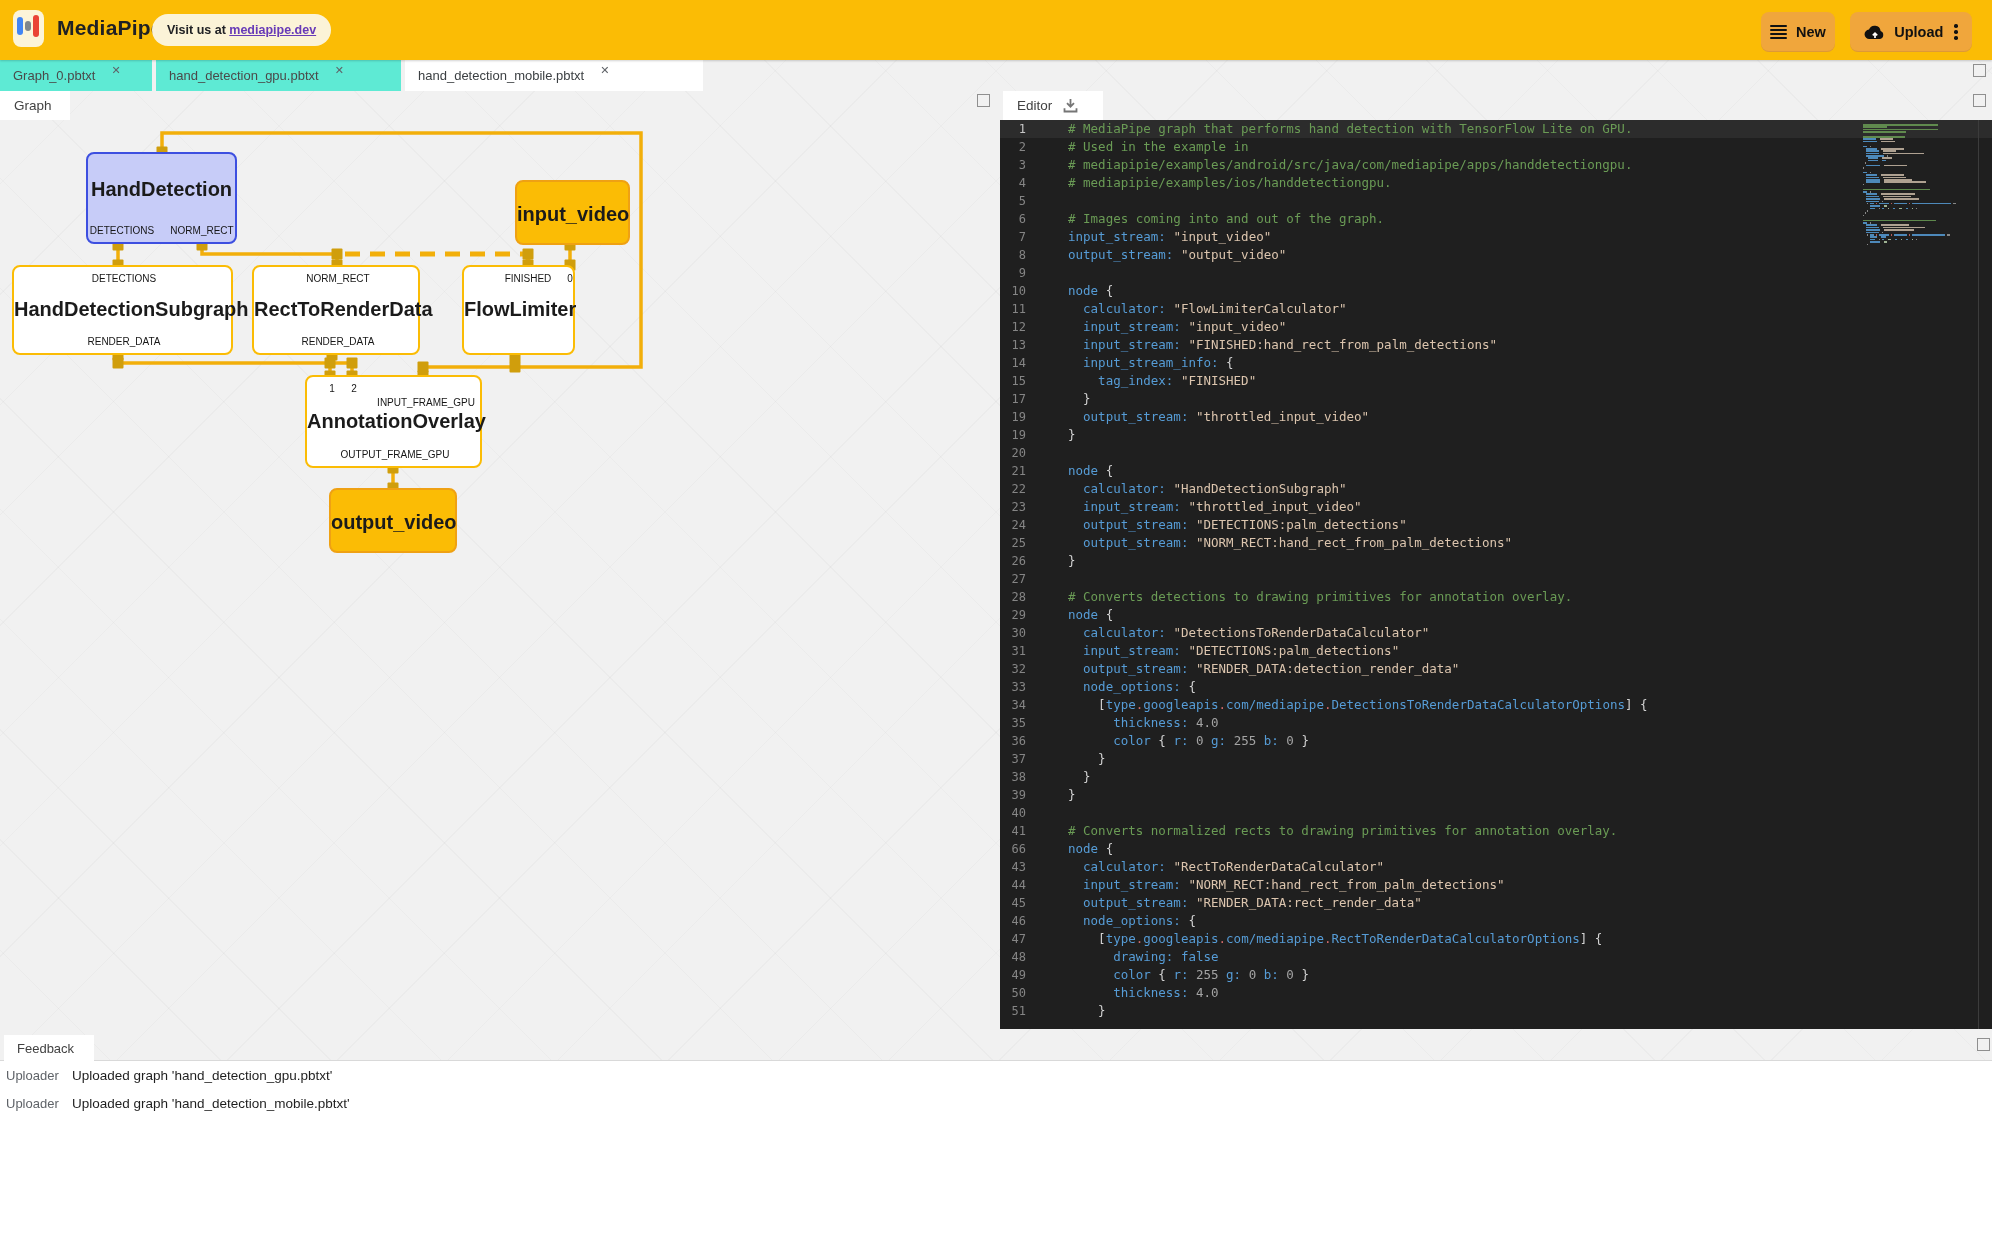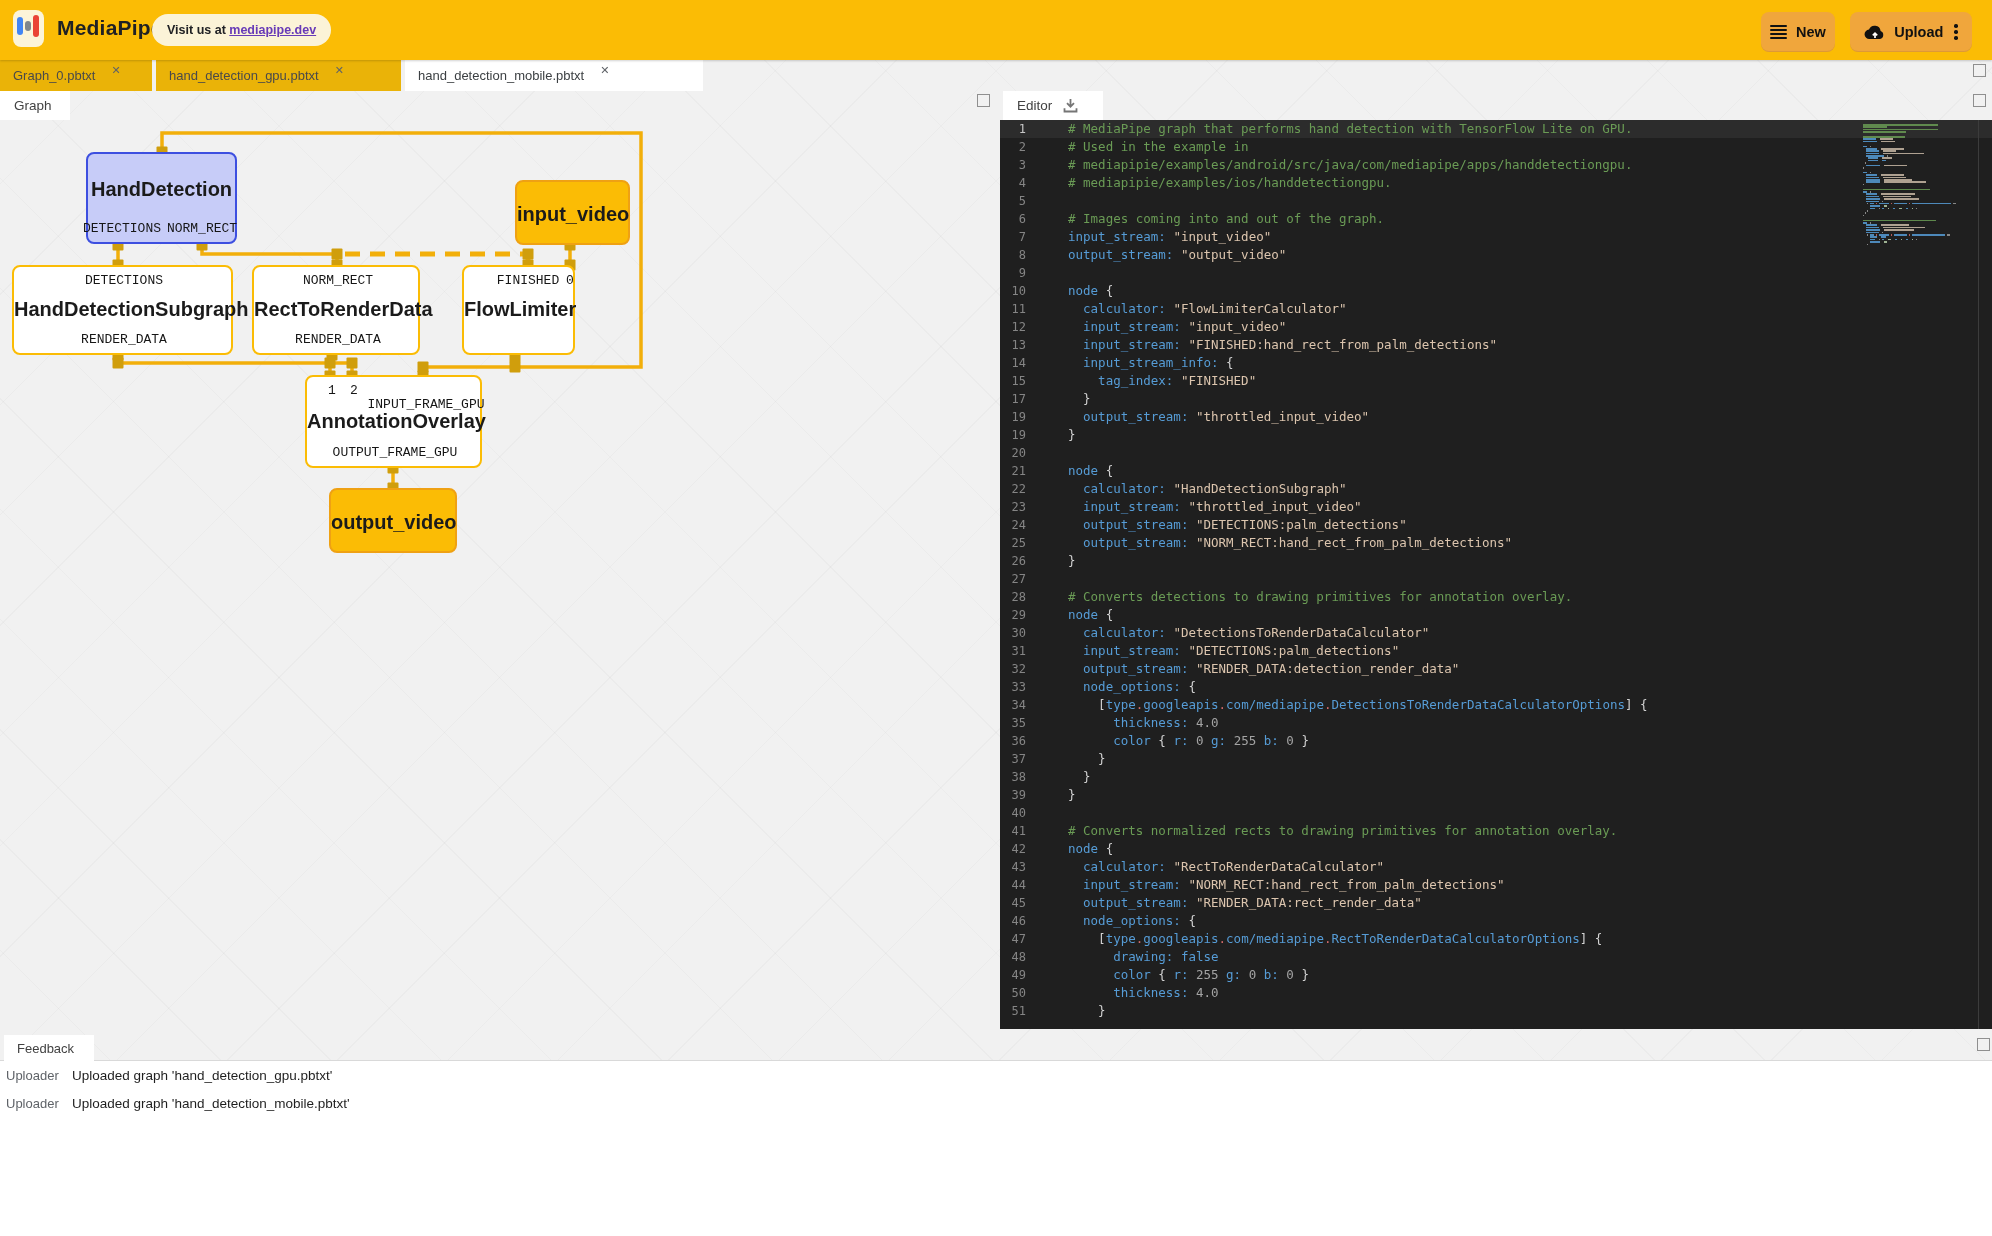--- a/index.html
+++ b/index.html
@@ -24,42 +24,42 @@
   .kebab{display:inline-flex;flex-direction:column;margin-left:11px;cursor:pointer;}
   .kebab i{width:3.5px;height:3.5px;border-radius:50%;background:#111;margin:1.2px 0;}
 
   
   .content-bg{position:absolute;left:0;top:60px;width:100%;height:1001px;background-color:#F1F1F1;
     background-image:repeating-linear-gradient(45deg,rgba(0,0,0,.025) 0 1px,transparent 1px 78px),
                      repeating-linear-gradient(-45deg,rgba(0,0,0,.025) 0 1px,transparent 1px 78px);}
 
   
   .filetabs{position:absolute;left:0;top:60px;height:31px;width:100%;z-index:5;}
-  .ftab{position:absolute;top:0;height:31px;display:flex;align-items:center;padding:0 10px 0 13px;font-size:13px;font-weight:500;color:#4a4a4a;background:#eab308;cursor:pointer;box-sizing:border-box;}
+  .ftab{position:absolute;top:0;height:31px;display:flex;align-items:center;padding:0 10px 0 13px;font-size:13px;font-weight:500;color:#4a4a4a;background:#5eead4;cursor:pointer;box-sizing:border-box;}
   .ftab.active{background:#fff;color:#3C4043;}
   .ftab .x{margin-left:16px;font-size:11px;color:#5F6368;position:relative;top:-5px;cursor:pointer;}
 
   
   .ptab{position:absolute;background:#fff;display:flex;align-items:center;font-size:13.5px;color:#424242;z-index:4;cursor:pointer;box-sizing:border-box;}
   .graph-tab{left:0;top:91px;width:70px;height:29px;padding-left:14px;}
   .editor-tab{left:1003px;top:91px;width:100px;height:29px;padding-left:14px;}
   .feedback-tab{left:4px;top:1035px;width:90px;height:26px;padding-left:13px;font-size:13px;}
   .dl-icon{margin-left:9px;display:inline-flex;}
 
   .popout{position:absolute;width:11px;height:11px;border:1.6px solid #8F8F8F;background:transparent;z-index:6;cursor:pointer;}
 
   
   #graph-layer{position:absolute;left:0;top:0;width:997px;height:1029px;z-index:2;}
   #graph-svg{position:absolute;left:0;top:0;}
   .gnode{position:absolute;box-sizing:border-box;border-radius:8px;cursor:pointer;}
   .gnode.plain{background:#fff;border:2.5px solid #FBBC05;}
   .gnode.purple{background:#C7CCF8;border:2.5px solid #3D4FE0;}
   .gnode.orange{background:#FBBC05;border:2.5px solid #EFA113;}
   .gnode .ttl{position:absolute;left:0;width:100%;text-align:center;font-weight:700;color:#1b1b1b;font-size:20px;white-space:nowrap;}
-  .gnode .port{position:absolute;transform:translateX(-50%);font-size:13px;color:#161616;white-space:nowrap;font-family:Liberation Mono, monospace;}
+  .gnode .port{position:absolute;transform:translateX(-50%);font-size:10px;color:#161616;white-space:nowrap;}
 
   
   #editor{position:absolute;left:1000px;top:120px;width:992px;height:909px;background:#1F1F1F;z-index:3;overflow:hidden;cursor:text;}
   .crow{position:relative;height:18px;line-height:18px;white-space:pre;font-family:"DejaVu Sans Mono",monospace;font-size:12.5px;}
   .crow.active{background:#2C2C2C;}
   .crow .ln{display:inline-block;width:26px;text-align:right;color:#858585;font-size:12px;}
   .crow.active .ln{color:#C6C6C6;}
   .crow .cd{padding-left:42px;}
   .t-c{color:#6A9B55;} .t-k{color:#569CD6;} .t-s{color:#DCC5AE;} .t-n{color:#a3a3a3;}
   .t-w{color:#569CD6;} .t-p{color:#D4D4D4;} .t-d{color:#D16969;}
@@ -250,21 +250,21 @@
         <div class="crow"><span class="ln">32</span><span class="cd"><span class="t-p">  </span><span class="t-k">output_stream:</span><span class="t-p"> </span><span class="t-s">"RENDER_DATA:detection_render_data"</span></span></div>
         <div class="crow"><span class="ln">33</span><span class="cd"><span class="t-p">  </span><span class="t-k">node_options:</span><span class="t-p"> {</span></span></div>
         <div class="crow"><span class="ln">34</span><span class="cd"><span class="t-p">    [</span><span class="t-k">type</span><span class="t-d">.</span><span class="t-k">googleapis</span><span class="t-d">.</span><span class="t-k">com/mediapipe</span><span class="t-d">.</span><span class="t-k">DetectionsToRenderDataCalculatorOptions</span><span class="t-p">] {</span></span></div>
         <div class="crow"><span class="ln">35</span><span class="cd"><span class="t-p">      </span><span class="t-k">thickness:</span><span class="t-p"> </span><span class="t-n">4.0</span></span></div>
         <div class="crow"><span class="ln">36</span><span class="cd"><span class="t-p">      </span><span class="t-k">color</span><span class="t-p"> { </span><span class="t-k">r:</span><span class="t-p"> </span><span class="t-n">0</span><span class="t-p"> </span><span class="t-k">g:</span><span class="t-p"> </span><span class="t-n">255</span><span class="t-p"> </span><span class="t-k">b:</span><span class="t-p"> </span><span class="t-n">0</span><span class="t-p"> }</span></span></div>
         <div class="crow"><span class="ln">37</span><span class="cd"><span class="t-p">    }</span></span></div>
         <div class="crow"><span class="ln">38</span><span class="cd"><span class="t-p">  }</span></span></div>
         <div class="crow"><span class="ln">39</span><span class="cd"><span class="t-p">}</span></span></div>
         <div class="crow"><span class="ln">40</span><span class="cd"></span></div>
         <div class="crow"><span class="ln">41</span><span class="cd"><span class="t-c"># Converts normalized rects to drawing primitives for annotation overlay.</span></span></div>
-        <div class="crow"><span class="ln">42</span><span class="cd"><span class="t-k">node</span><span class="t-p"> {</span></span></div>
+        <div class="crow"><span class="ln">66</span><span class="cd"><span class="t-k">node</span><span class="t-p"> {</span></span></div>
         <div class="crow"><span class="ln">43</span><span class="cd"><span class="t-p">  </span><span class="t-k">calculator:</span><span class="t-p"> </span><span class="t-s">"RectToRenderDataCalculator"</span></span></div>
         <div class="crow"><span class="ln">44</span><span class="cd"><span class="t-p">  </span><span class="t-k">input_stream:</span><span class="t-p"> </span><span class="t-s">"NORM_RECT:hand_rect_from_palm_detections"</span></span></div>
         <div class="crow"><span class="ln">45</span><span class="cd"><span class="t-p">  </span><span class="t-k">output_stream:</span><span class="t-p"> </span><span class="t-s">"RENDER_DATA:rect_render_data"</span></span></div>
         <div class="crow"><span class="ln">46</span><span class="cd"><span class="t-p">  </span><span class="t-k">node_options:</span><span class="t-p"> {</span></span></div>
         <div class="crow"><span class="ln">47</span><span class="cd"><span class="t-p">    [</span><span class="t-k">type</span><span class="t-d">.</span><span class="t-k">googleapis</span><span class="t-d">.</span><span class="t-k">com/mediapipe</span><span class="t-d">.</span><span class="t-k">RectToRenderDataCalculatorOptions</span><span class="t-p">] {</span></span></div>
         <div class="crow"><span class="ln">48</span><span class="cd"><span class="t-p">      </span><span class="t-k">drawing:</span><span class="t-p"> </span><span class="t-w">false</span></span></div>
         <div class="crow"><span class="ln">49</span><span class="cd"><span class="t-p">      </span><span class="t-k">color</span><span class="t-p"> { </span><span class="t-k">r:</span><span class="t-p"> </span><span class="t-n">255</span><span class="t-p"> </span><span class="t-k">g:</span><span class="t-p"> </span><span class="t-n">0</span><span class="t-p"> </span><span class="t-k">b:</span><span class="t-p"> </span><span class="t-n">0</span><span class="t-p"> }</span></span></div>
         <div class="crow"><span class="ln">50</span><span class="cd"><span class="t-p">      </span><span class="t-k">thickness:</span><span class="t-p"> </span><span class="t-n">4.0</span></span></div>
         <div class="crow"><span class="ln">51</span><span class="cd"><span class="t-p">    }</span></span></div>
       </div>

